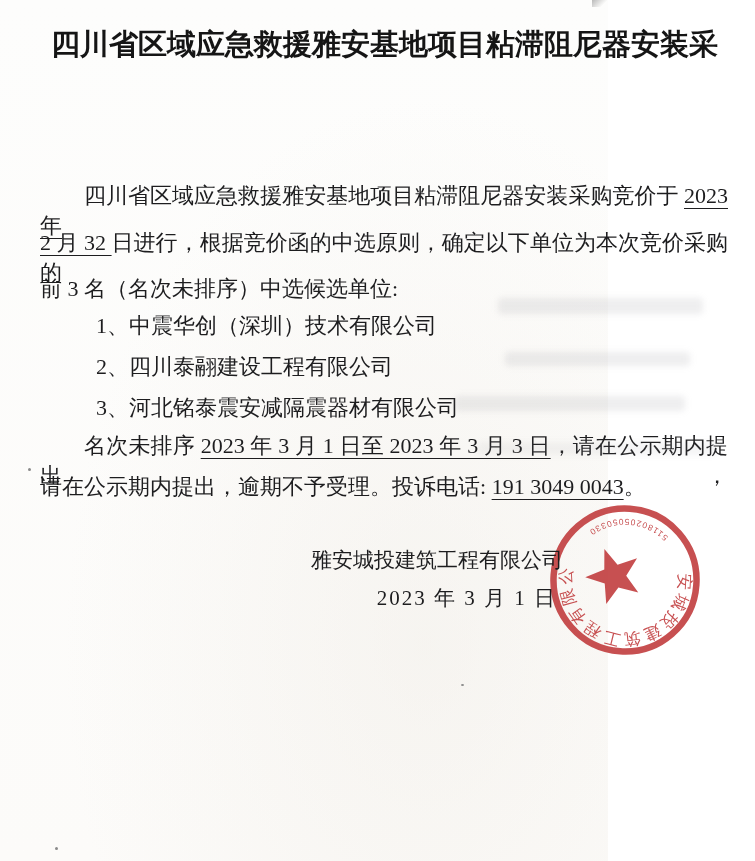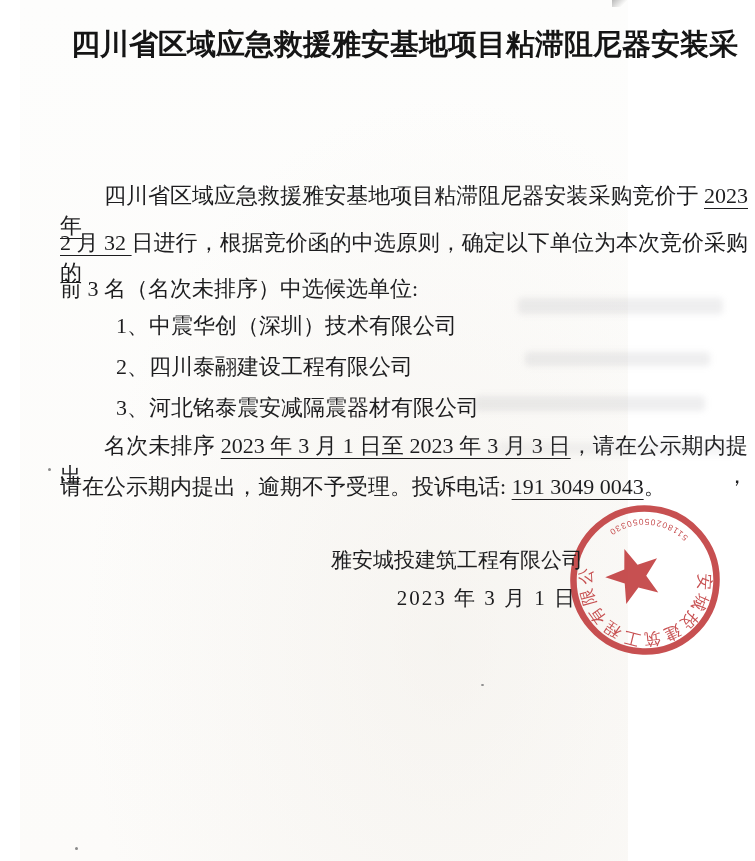--- a/index.html
+++ b/index.html
@@ -3,21 +3,21 @@
 <meta charset="utf-8">
 <style>
   html,body{margin:0;padding:0;}
   body{width:755px;height:861px;overflow:hidden;
        font-family:"Liberation Serif", serif;
        background:#ffffff;}
   .page{position:relative;width:608px;height:861px;
         background:
           radial-gradient(ellipse at 70% 75%, rgba(235,230,222,.35), rgba(255,255,255,0) 60%),
           linear-gradient(#fdfdfc,#fcfbf9);
-        color:#1c1c1e;margin-left:20px;}
+        color:#1c1c1e;}
   
   .title{position:absolute;top:22px;left:0;width:755px;text-align:center;
          font-family:"Liberation Sans", sans-serif;font-weight:bold;
          font-size:29px;line-height:45px;color:#151515;padding-left:14px;box-sizing:border-box;}
   
   .bline{position:absolute;left:40px;width:688px;font-size:22px;color:#1d1d1f;
          white-space:nowrap;}
   .just{white-space:normal;text-align:justify;text-align-last:justify;}
   .ind{ text-indent:44px;}
   .salut{top:134px;left:58px;}

